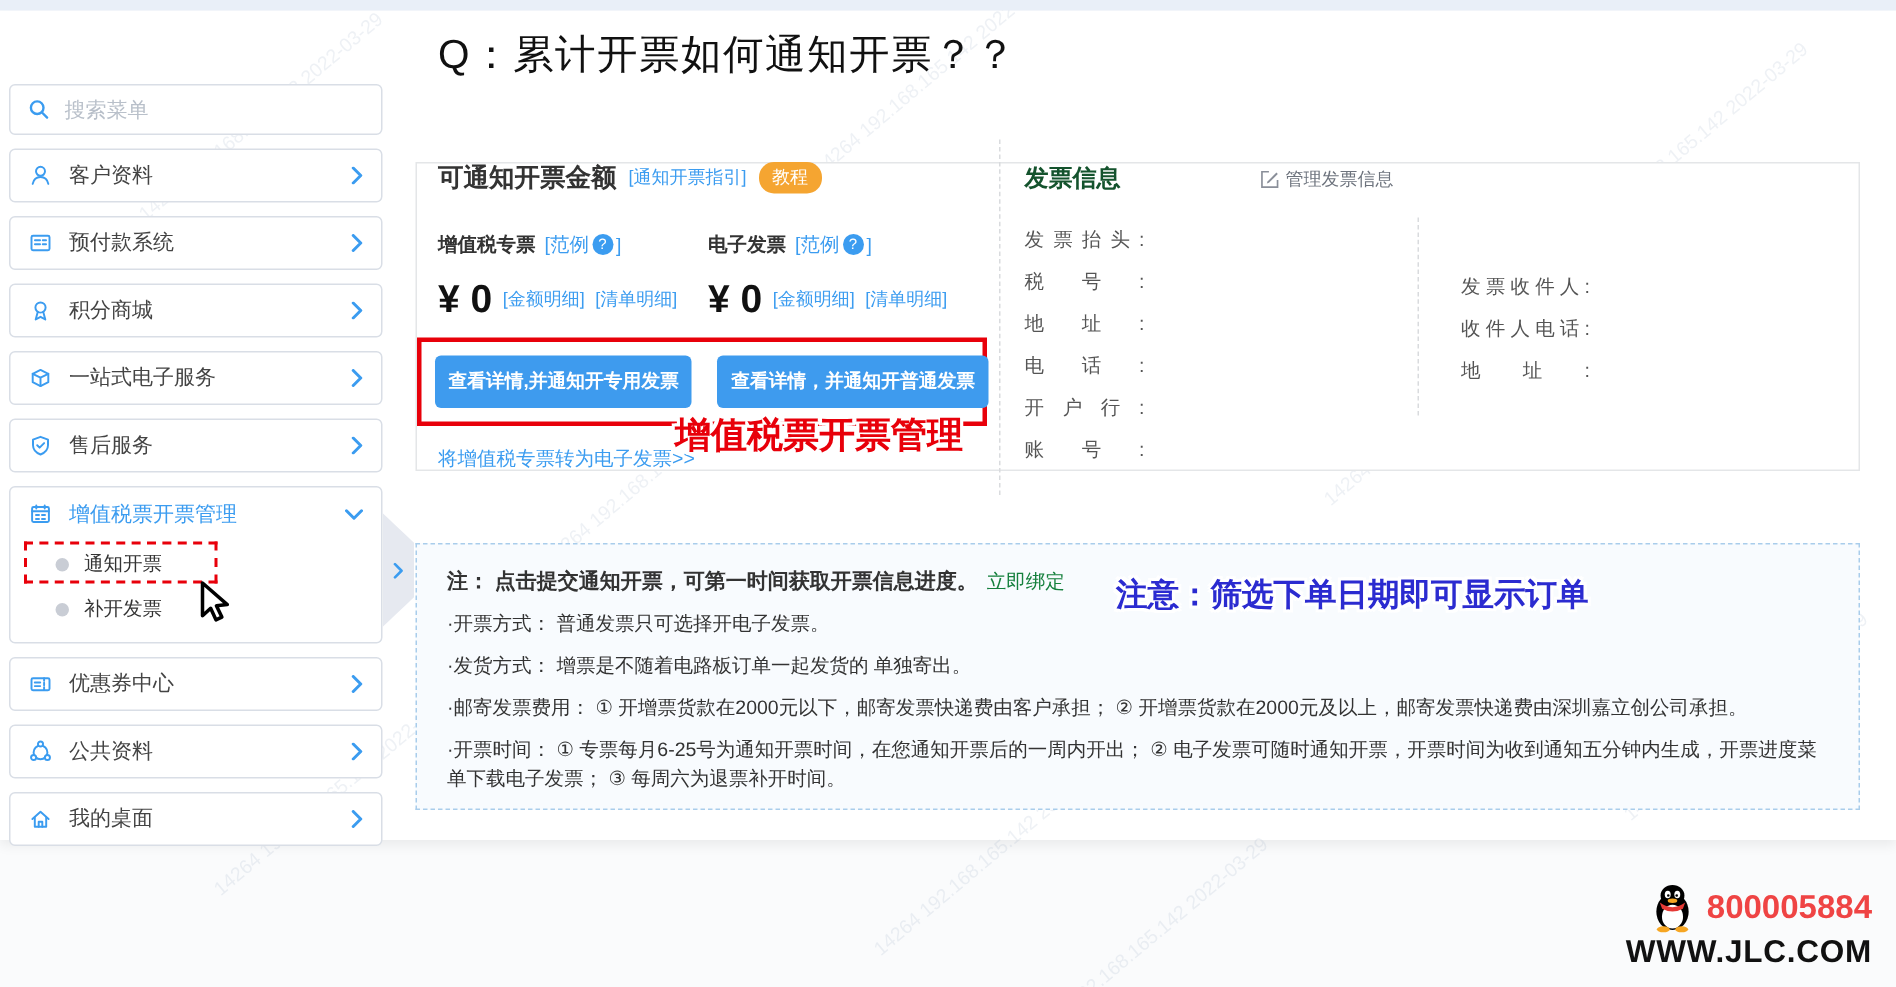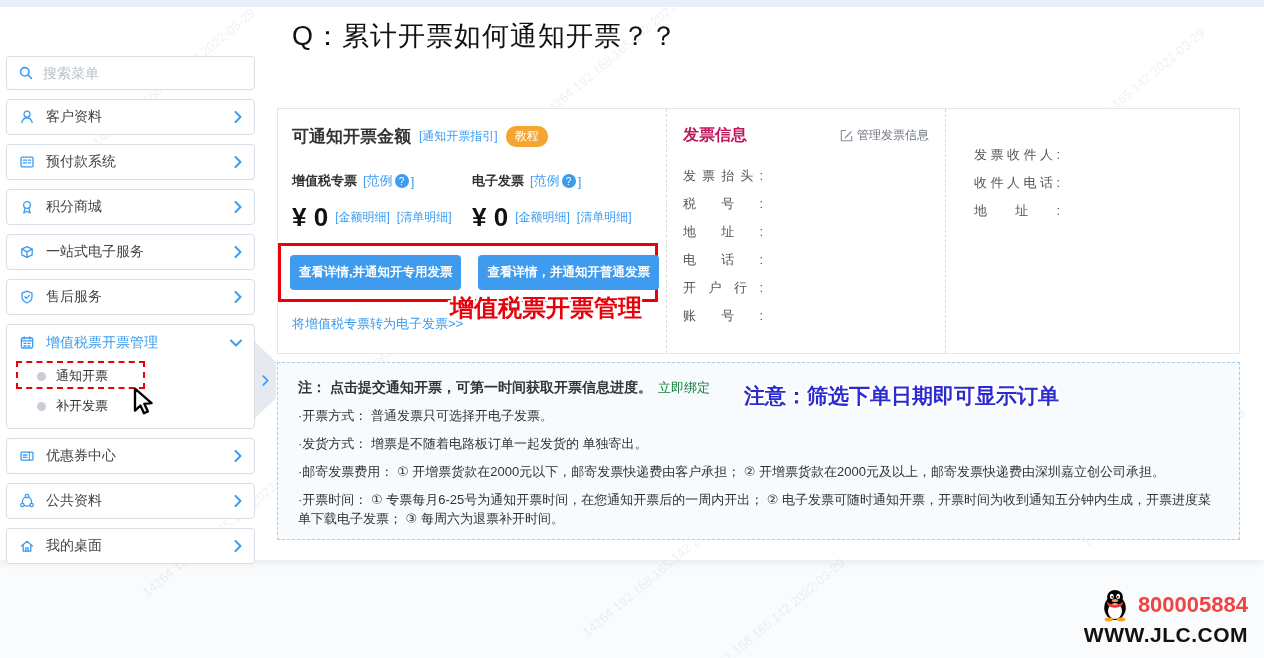--- a/index.html
+++ b/index.html
@@ -25,21 +25,21 @@
   .subitem { height:30px; display:flex; align-items:center; padding-left:30px; gap:10px; font-size:13px; color:#333; cursor:pointer; }
   .dot { width:9px; height:9px; border-radius:50%; background:#c9cdd5; flex:0 0 9px; }
 
   .red-dash-rect { position:absolute; left:16px; top:361px; width:129px; height:28px; border:2px dashed #e8000a; z-index:4; pointer-events:none; }
   .side-tab { position:absolute; left:255px; top:342px; width:21px; height:76px; background:#e6e9f0; clip-path:polygon(0 0,100% 26%,100% 74%,0 100%); display:flex; align-items:center; justify-content:center; z-index:2; cursor:pointer; }
   .cursor-arrow { position:absolute; left:130px; top:386px; z-index:5; pointer-events:none; }
 
   
   .page-title { position:absolute; left:292px; top:18px; font-size:27px; color:#111; letter-spacing:1px; z-index:2; }
 
-  .panel { position:absolute; left:277px; top:108px; width:963px; height:246px; border:1px solid #e4e6e8; background:#fff; display:flex; z-index:2; }
+  .panel { position:absolute; left:277px; top:108px; width:963px; height:206px; border:1px solid #e4e6e8; background:#fff; display:flex; z-index:2;align-items:center; }
   .col1 { width:388px; padding:16px 14px; position:relative; }
   .col2 { width:279px; border-left:1px dashed #d9dbde; padding:16px; }
   .col3 { flex:1; border-left:1px dashed #d9dbde; padding:16px; }
 
   .c1-head { display:flex; align-items:center; gap:8px; }
   .c1-title { font-size:17px; font-weight:bold; color:#333; }
   .guide-link { font-size:12px; color:#3b9cf0; cursor:pointer; }
   .badge { background:#f5a531; color:#fff; font-size:12px; padding:2px 9px; border-radius:10px; cursor:pointer; }
   .amounts { display:flex; margin-top:24px; }
   .amt { width:188px; }
@@ -50,21 +50,21 @@
   .amt-row { display:flex; align-items:center; gap:7px; margin-top:12px; }
   .amt-value { font-size:26px; font-weight:bold; color:#111; }
   .mini-link { font-size:12px; color:#3b9cf0; cursor:pointer; }
   .red-box { margin:10px 0 0 -14px; border:3px solid #e8000a; padding:9px 9px; display:flex; gap:17px; width:380px; }
   .btn { background:#3e9bee; color:#fff; font-size:12.5px; font-weight:bold; padding:9px 9px; border-radius:4px; border:none; cursor:pointer; white-space:nowrap; font-family:inherit; }
   .convert-link { margin-top:13px; font-size:13px; color:#3b9cf0; cursor:pointer; display:inline-block; }
   .outline-white { text-shadow:-2px -2px 0 #fff,2px -2px 0 #fff,-2px 2px 0 #fff,2px 2px 0 #fff,0 -2px 0 #fff,0 2px 0 #fff,-2px 0 0 #fff,2px 0 0 #fff; }
   .red-note { position:absolute; left:172px; top:183px; font-size:24px; font-weight:bold; color:#e8000a; white-space:nowrap; }
 
   .col-head { display:flex; align-items:center; justify-content:space-between; }
-  .col-title { font-size:16px; font-weight:bold; color:#be185d; }
+  .col-title { font-size:16px; font-weight:bold; color:#14532d; }
   .manage-link { font-size:12px; color:#6d737d; display:flex; align-items:center; gap:4px; cursor:pointer; }
   .fields { margin-top:16px; }
   .field { font-size:13px; color:#555; height:28px; line-height:28px; }
   .jlabel { display:inline-block; width:80px; text-align:justify; text-align-last:justify; }
   .col3 .jlabel { width:86px;margin-left:12px; }
 
   .notes { position:absolute; left:277px; top:362px; width:963px; height:178px; border:1px dashed #a9cdeb; background:#f8fbfe; padding:16px 20px; z-index:2; }
   .note-head { font-size:14px; font-weight:bold; color:#333; }
   .note-link { color:#15803d; font-weight:normal; font-size:13px; margin-left:6px; cursor:pointer; }
   .bullet { font-size:13px; color:#333; margin-top:9px; line-height:19px; }

